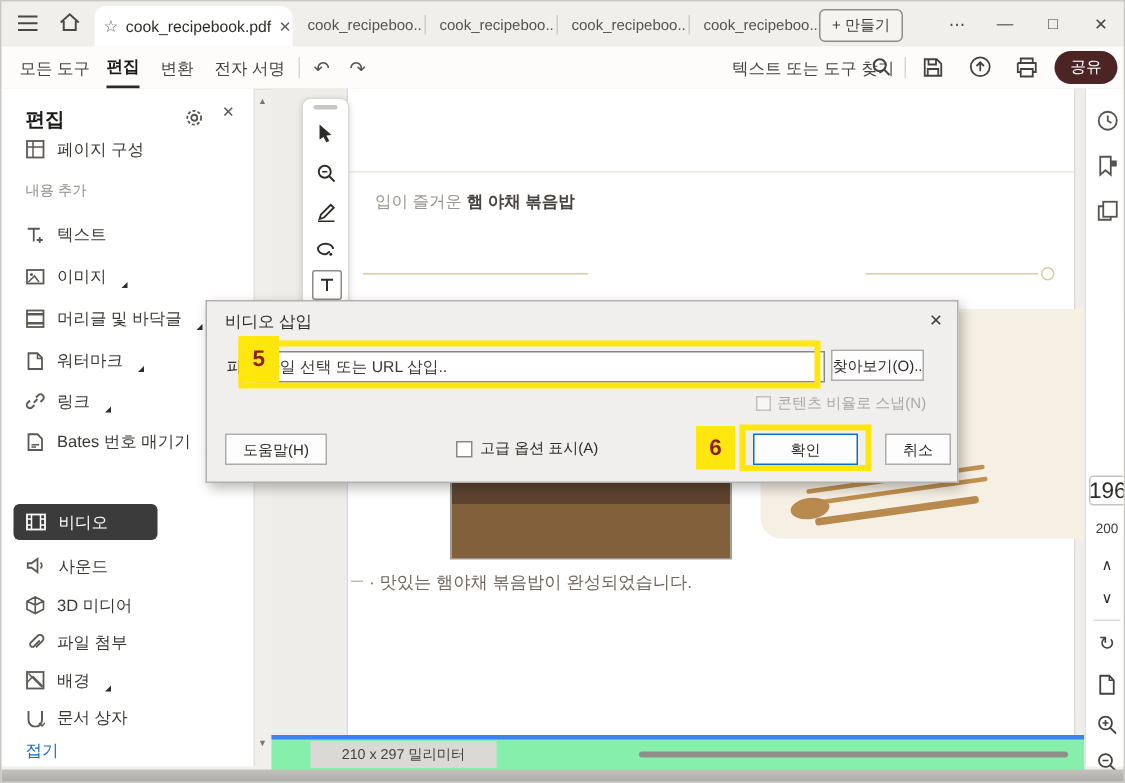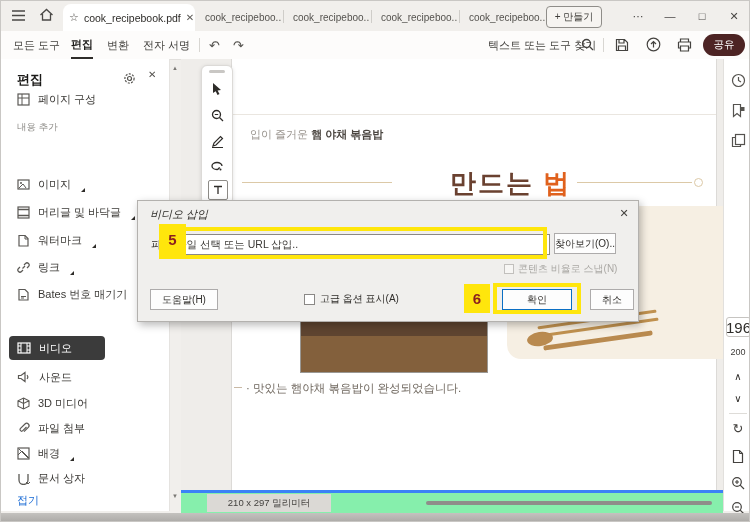--- a/index.html
+++ b/index.html
@@ -53,21 +53,21 @@
   .hscroll{position:absolute;left:245px;top:8px;width:286px;height:4px;background:#8f8d8a;border-radius:2px;}
   
   .rail{position:absolute;left:722px;top:58px;width:28px;height:452px;background:#fff;border-left:1px solid #e2e0dd;}
   .rail .ico{position:absolute;left:5px;width:18px;height:18px;}
   .pagebox{position:absolute;left:2px;top:258px;width:23px;height:18px;border:1px solid #c6c4c1;border-radius:3px;background:#fff;
       font-size:15px;color:#2e2c29;display:flex;align-items:center;justify-content:center;}
   .railtxt{position:absolute;left:0;width:28px;text-align:center;font-size:9px;color:#3e3c39;}
   
   .dialog{position:absolute;left:136px;top:199px;width:502px;height:122px;background:#f0efed;border:1px solid #b3b1ae;
       box-shadow:2px 3px 8px rgba(0,0,0,.28);box-sizing:border-box;}
-  .dlg-title{position:absolute;left:12px;top:6px;font-size:11px;color:#2e2c29;font-style:italic;}
+  .dlg-title{position:absolute;left:12px;top:6px;font-size:11px;color:#2e2c29;}
   .dlg-close{position:absolute;left:476px;top:3px;width:20px;height:18px;display:flex;align-items:center;justify-content:center;color:#44423f;font-size:11px;}
   .dlg-btn{position:absolute;height:21px;background:#fdfdfd;border:1px solid #adabab;font-size:10px;color:#2e2c29;
       display:flex;align-items:center;justify-content:center;box-sizing:border-box;}
   .hl{position:absolute;border:4px solid #ffe60c;box-sizing:border-box;}
   .badge{position:absolute;background:#ffe60c;color:#8a1f1f;font-weight:bold;font-size:15px;
       display:flex;align-items:center;justify-content:center;}
   .dlg-input{position:absolute;left:32px;top:33px;width:368px;height:19px;border:1px solid #8a8886;font-size:10.5px;color:#3a3835;
       padding:0 5px;font-family:"Liberation Sans",sans-serif;background:#fff;}
   .graytxt{font-size:10px;color:#aaa8a4;}
   .bottomstrip{position:absolute;left:0;top:512px;width:750px;height:10px;background:linear-gradient(180deg,#c4c2bf,#a9a7a4);}
@@ -166,20 +166,28 @@
           <svg width="13" height="13" viewBox="0 0 13 13">
             <rect x="1" y="1" width="11" height="11" fill="none" stroke="currentColor" stroke-width="1.2"></rect>
             <path d="M5 1v11 M1 5h11" stroke="currentColor" stroke-width="1"></path>
           </svg>
         </span>
       <span class="txt">페이지 구성</span>
     </div>
 
     <div class="abs txt" style="left:16px;top:62px;font-size:9.5px;color:#8d8b87;">내용 추가</div>
 
+    <div class="side-item" style="top:85px;">
+      <span class="ico">
+          <svg width="13" height="13" viewBox="0 0 13 13">
+            <path d="M1.5 2.5h8M5.5 2.5V11 M9.5 8v4 M7.5 10h4" fill="none" stroke="currentColor" stroke-width="1.2"></path>
+          </svg>
+        </span>
+      <span class="txt">텍스트</span>
+    </div>
     <div class="side-item" style="top:141px;">
       <span class="ico">
           <svg width="13" height="13" viewBox="0 0 13 13">
             <rect x="1" y="1" width="11" height="11" fill="none" stroke="currentColor" stroke-width="1.2"></rect>
             <path d="M1 3.5h11M1 9.5h11" stroke="currentColor" stroke-width="1.6"></path>
           </svg>
         </span>
       <span class="txt">머리글 및 바닥글</span>
         <span class="subdot"></span>
     </div>
@@ -283,24 +291,20 @@
   <div class="scrollarrow" style="top:64px;">▲</div>
   <div class="scrollarrow" style="top:492px;">▼</div>
 
   <div class="canvas">
     <div class="page">
       <div class="abs" style="left:0;top:55px;width:484px;height:1px;background:#eae6e0;"></div>
       <div class="abs txt" style="left:18px;top:68px;font-size:11px;color:#9a958f;">
         <span>입이 즐거운 </span><b style="color:#4a4540;">햄 야채 볶음밥</b>
       </div>
       <div class="heading-line" style="left:10px;top:123px;width:150px;"></div>
-      <div class="abs txt" style="left:218px;top:107px;font-size:26px;font-weight:800;letter-spacing:2px;">
-        <span style="color:#6a4130;">만드는</span>
-        <span style="color:#e0611d;">법</span>
-      </div>
       <div class="heading-line" style="left:345px;top:123px;width:115px;"></div>
       <div class="abs" style="left:462px;top:119px;width:7px;height:7px;border:1px solid #dcc9a7;border-radius:50%;"></div>
 
       <div class="photo-left">
         <div class="pan">
             <div class="food"></div>
           </div>
       </div>
 
       <div class="card-right">

